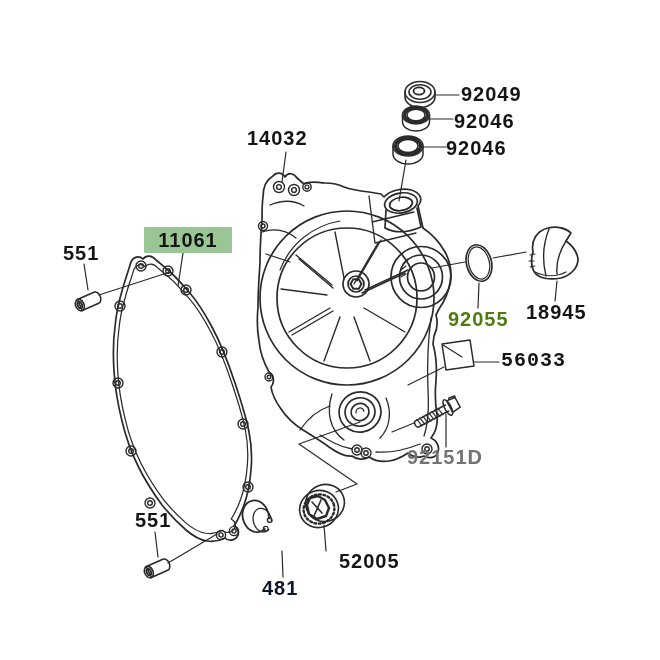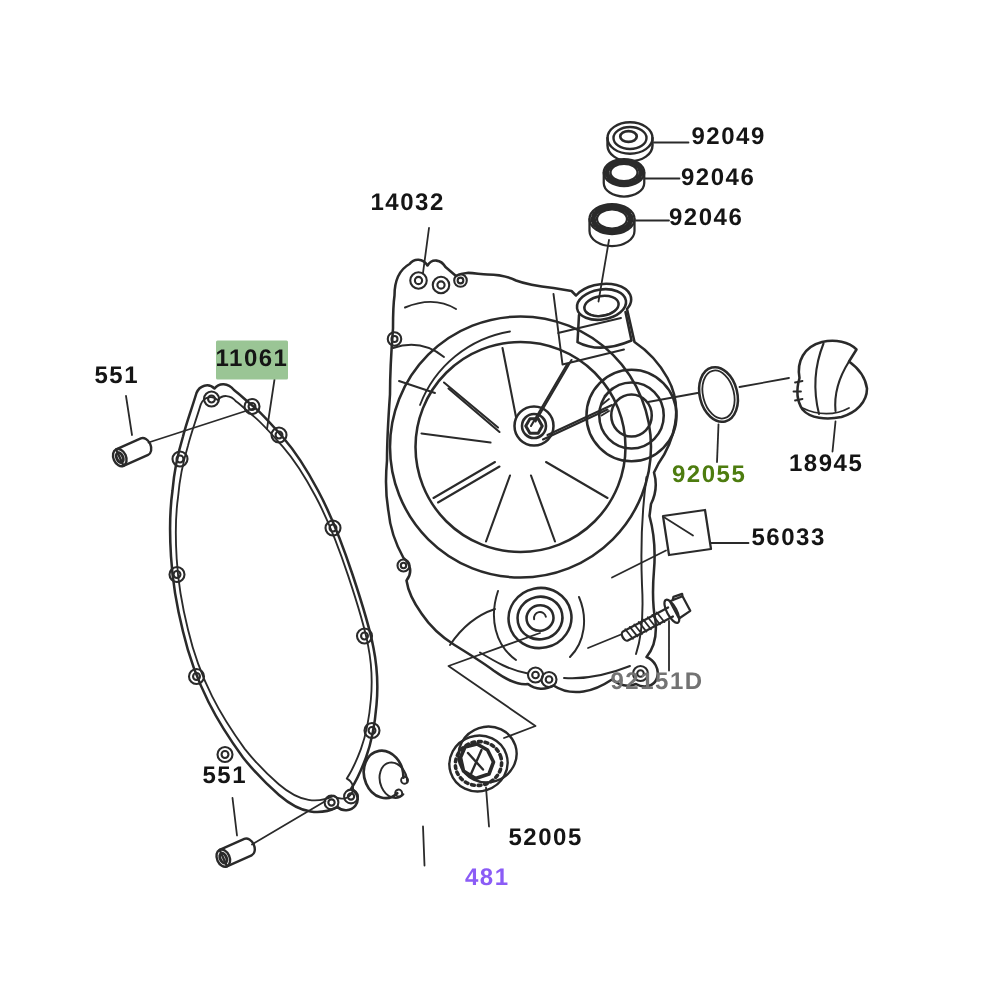--- a/index.html
+++ b/index.html
@@ -2,26 +2,26 @@
 <html style="--line: #2a2a2a;"><head>
 <meta charset="utf-8">
 <style>
   html,body{margin:0;padding:0;background:#fff;}
   .stage{
     position:relative;width:660px;height:660px;background:#fff;overflow:hidden;
     font-family:"Liberation Sans", sans-serif;
   }
   .stage svg{position:absolute;left:0;top:0;}
   .lbl{
-    position:absolute;font-weight:bold;font-size:16px;letter-spacing:1px;
+    position:absolute;font-weight:bold;font-size:20px;letter-spacing:1px;
     color:#151515;white-space:nowrap;line-height:1;
   }
   .lbl.hl{
     display:flex;align-items:center;justify-content:center;
-    width:48px;height:26px;border-radius:1px;
+    width:88px;height:26px;border-radius:1px;
   }
   .art{stroke:var(--line,#2a2a2a);fill:none;stroke-linecap:round;stroke-linejoin:round;}
 </style>
 </head>
 <body>
 
 <div class="stage" style="background: rgb(255, 255, 255);">
 
 <svg width="660" height="660" viewBox="0 0 660 660">
 
@@ -261,17 +261,17 @@
 
   <div class="lbl" style="left: 247px; top: 128px; color: rgb(21, 21, 21); text-align: center;">14032</div>
   <div class="lbl hl" style="left: 144px; top: 227px; color: rgb(21, 21, 21); background: rgb(154, 197, 149);">11061</div>
   <div class="lbl" style="left: 63px; top: 243px; color: rgb(21, 21, 21);">551</div>
   <div class="lbl" style="left: 135px; top: 510px; color: rgb(21, 21, 21);">551</div>
   <div class="lbl" style="left: 461px; top: 84px; color: rgb(21, 21, 21);">92049</div>
   <div class="lbl" style="left: 454px; top: 111px; color: rgb(21, 21, 21);">92046</div>
   <div class="lbl" style="left: 446px; top: 138px; color: rgb(21, 21, 21);">92046</div>
   <div class="lbl" style="left: 448px; top: 309px; color: #4d7c0f;">92055</div>
   <div class="lbl" style="left: 526px; top: 302px; color: rgb(21, 21, 21);">18945</div>
-  <div class="lbl" style="left: 501px; top: 351px; color: rgb(21, 21, 21);">56033</div>
+  <div class="lbl" style="left: 501px; top: 351px; color: rgb(21, 21, 21); font-family: Liberation Mono, monospace;">56033</div>
   <div class="lbl" style="left: 407px; top: 447px; color: #737373;">92151D</div>
   <div class="lbl" style="left: 295px; top: 551px; color: rgb(21, 21, 21); margin-left: 44px;">52005</div>
-  <div class="lbl" style="left: 262px; top: 578px; color: #8b5cf6; margin-left: 48px;">481</div>
+  <div class="lbl" style="left: 262px; top: 578px; color: #0f172a;">481</div>
 </div>
 
 </body></html>

